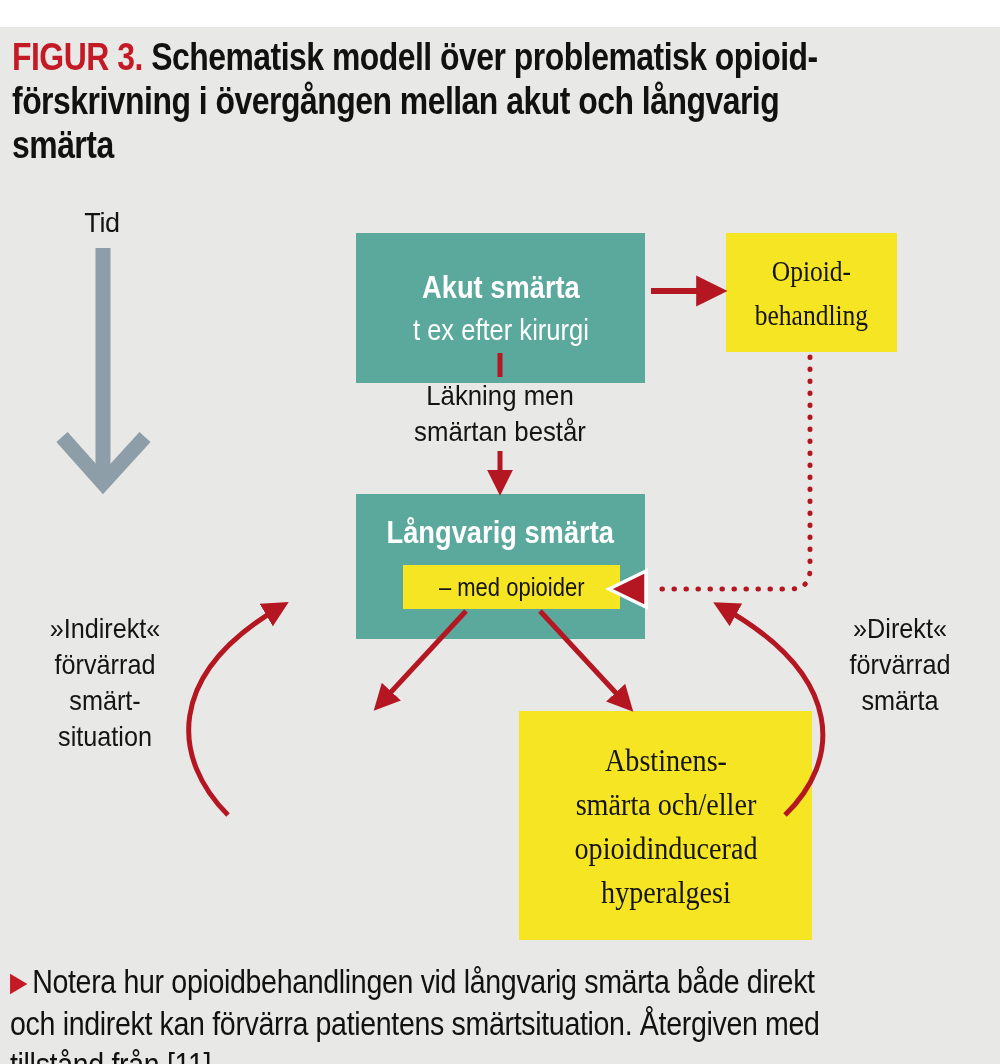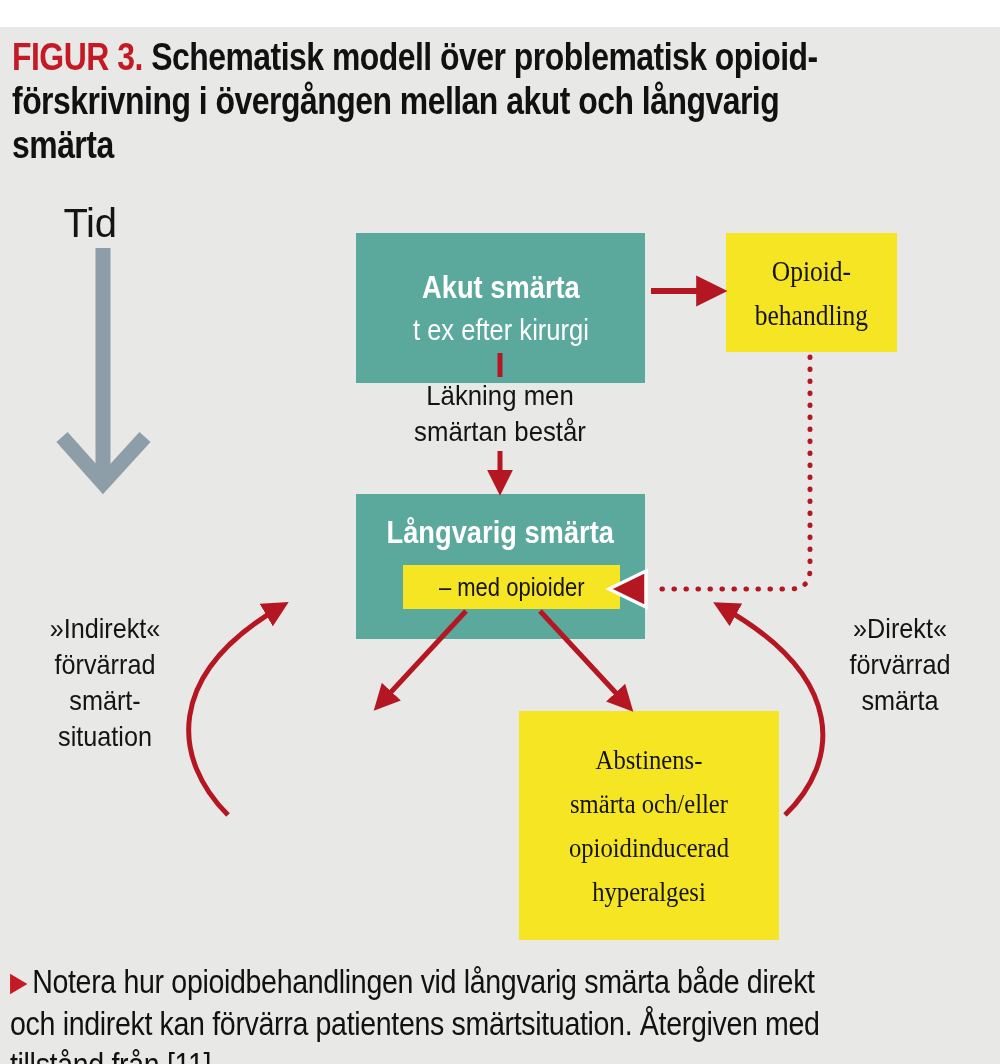--- a/index.html
+++ b/index.html
@@ -15,41 +15,41 @@
   }
   
   .title{
     position:absolute;left:12px;top:8px;width:1180px;
     font-size:38px;font-weight:bold;line-height:44px;letter-spacing:-0.6px;
     transform:scaleX(0.84);transform-origin:0 0;color:#111;
   }
   .fig-label{color:var(--label_red);}
   
   .tid{
-    position:absolute;left:40px;top:180px;width:100px;text-align:center;
-    font-size:40px;line-height:32px;letter-spacing:-0.3px;
+    position:absolute;left:52px;top:180px;width:100px;text-align:center;
+    font-size:27px;line-height:32px;letter-spacing:-0.3px;
   }
   
   .box{position:absolute;display:flex;flex-direction:column;align-items:center;justify-content:center;text-align:center;z-index:1;}
   .box .txt{transform:scaleX(0.88);transform-origin:center;}
   .teal{background:var(--teal);color:var(--white_text);}
   .yel{background:var(--yellow);color:var(--text);font-family:Liberation Serif, serif;}
   .box-acute{left:356px;top:206px;width:289px;height:150px;}
   .box-acute .l1{font-size:31px;font-weight:bold;line-height:44px;}
   .box-acute .l2{font-size:29px;line-height:40px;}
   .box-treat{left:726px;top:206px;width:171px;height:119px;font-size:29px;line-height:44px;}
   .box-chronic{left:356px;top:467px;width:289px;height:145px;justify-content:flex-start;}
   .box-chronic .l1{font-size:31px;font-weight:bold;line-height:34px;margin-top:22px;}
   .tag-opioids{
     position:absolute;left:47px;top:71px;width:217px;height:44px;
     background:var(--yellow);color:var(--text);display:flex;align-items:center;justify-content:center;
     font-size:25px;
   }
   .box-left{left:241px;top:684px;width:254px;height:229px;font-size:28px;line-height:44px;}
-  .box-right{left:519px;top:684px;width:260px;height:229px;font-size:28px;line-height:44px;justify-content:center;}
+  .box-right{left:519px;top:684px;width:293px;height:229px;font-size:32px;line-height:44px;justify-content:center;}
   
   .healing{
     position:absolute;left:370px;top:351px;width:260px;text-align:center;
     font-size:28px;line-height:36px;transform:scaleX(0.92);
   }
   .side-label{position:absolute;width:210px;text-align:center;font-size:28px;line-height:36px;transform:scaleX(0.9);}
   .lab-indirect{left:0px;top:584px;}
   .lab-direct{left:795px;top:584px;}
   
   .overlay{position:absolute;left:0;top:0;z-index:5;pointer-events:none;}

